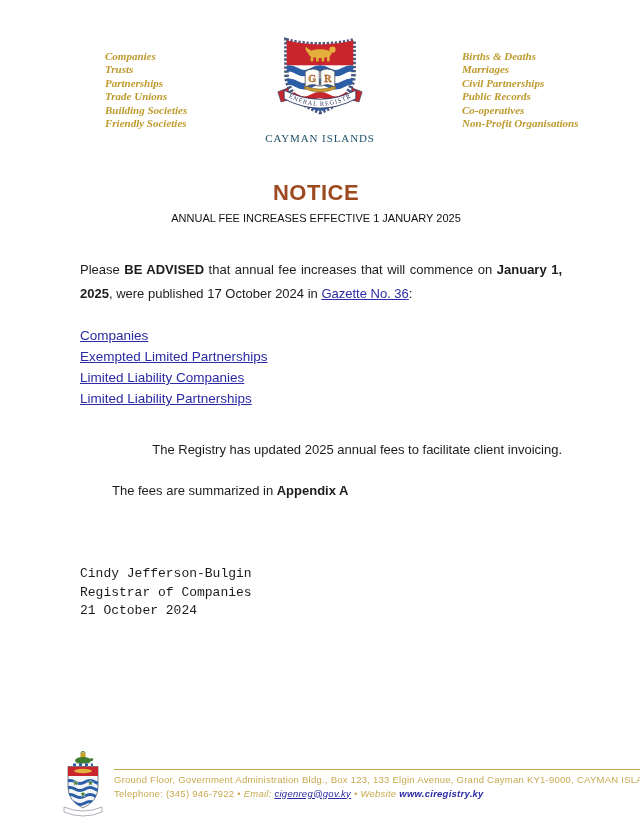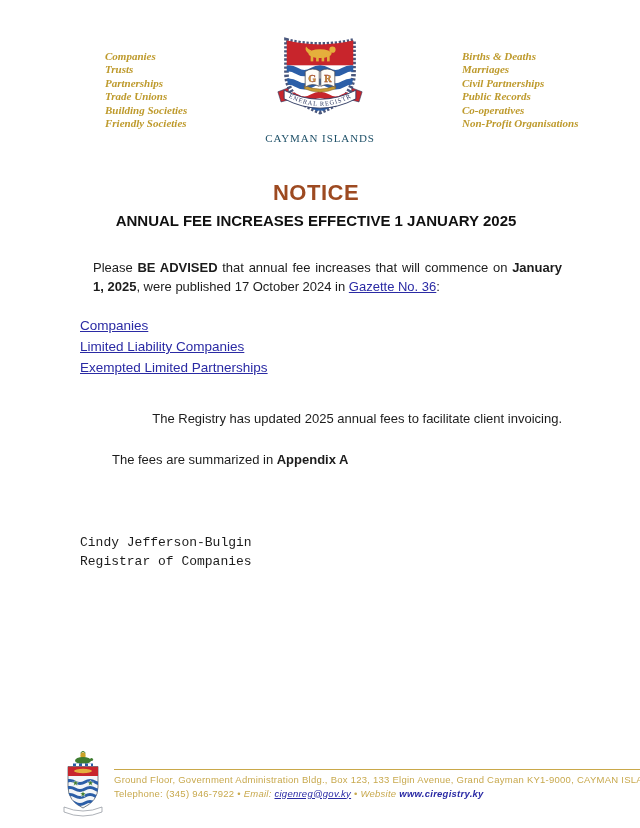--- a/index.html
+++ b/index.html
@@ -23,25 +23,25 @@
   .country {
     margin-top:5px; font-family:"Liberation Serif", serif;
     font-size:11px; letter-spacing:0.9px; color:#1E5068;
   }
   
   .title-block { position:absolute; top:180px; left:0; right:8px; text-align:center; }
   .notice-title {
     font-size:22px; font-weight:bold; color:#9D4A21; letter-spacing:0.5px;
   }
   .notice-subtitle {
-    margin-top:6px; font-size:15px; font-weight:bold; color:#111111;
+    margin-top:6px; font-size:11px; font-weight:normal; color:#111111;
   }
   
   .content { position:absolute; top:258px; left:80px; right:78px; font-size:13px; }
-  .para1 { text-align:justify; line-height:19px;margin-left:13px; }
+  .para1 { text-align:justify; line-height:24px; }
   .b { font-weight:bold; }
   .doc-link {
     color:#2A2AA4; text-decoration:underline; cursor:pointer;
   }
   .link-list { margin-top:19px; }
   .link-list .doc-link {
     display:table; font-size:13.5px; line-height:21px;
   }
   .para2 { margin-top:31px; line-height:19.5px;text-align:right; }
   .para3 { margin-top:21px; line-height:19.5px;margin-left:32px; }
@@ -135,31 +135,33 @@
   <div class="title-block">
     <div class="notice-title">NOTICE</div>
     <div class="notice-subtitle">ANNUAL FEE INCREASES EFFECTIVE 1 JANUARY 2025</div>
   </div>
 
   <div class="content">
     <p class="para1"><span>Please </span><span class="b">BE ADVISED</span><span> that annual fee increases that will commence on </span><span class="b">January 1, 2025</span><span>, were published 17 October 2024 in </span><span class="doc-link">Gazette No. 36</span><span>:</span></p>
 
     <div class="link-list">
       <span class="doc-link">Companies</span>
+      <span class="doc-link">Exempted Limited Partnerships</span>
       <span class="doc-link">Limited Liability Companies</span>
-      <span class="doc-link">Exempted Limited Partnerships</span>
+      <span class="doc-link">Limited Liability Partnerships</span>
     </div>
 
     <p class="para2">The Registry has updated 2025 annual fees to facilitate client invoicing.</p>
 
     <p class="para3"><span>The fees are summarized in </span><span class="b">Appendix A</span></p>
 
     <div class="signature">
       <div>Cindy Jefferson-Bulgin</div>
       <div>Registrar of Companies</div>
+      <div>21 October 2024</div>
     </div>
   </div>
 
   <div class="footer">
     <svg class="arms" viewBox="0 0 44 66" width="46" height="66">
       <defs>
         <clipPath id="armsClip">
             <path d="M7,15.5 H37 V36 Q37,50 22,57 Q7,50 7,36 Z"></path>
           </clipPath>
         <path id="cistar" d="M0,-3 L0.9,-0.9 3,-0.9 1.3,0.5 1.9,2.8 0,1.5 -1.9,2.8 -1.3,0.5 -3,-0.9 -0.9,-0.9 Z"></path>

